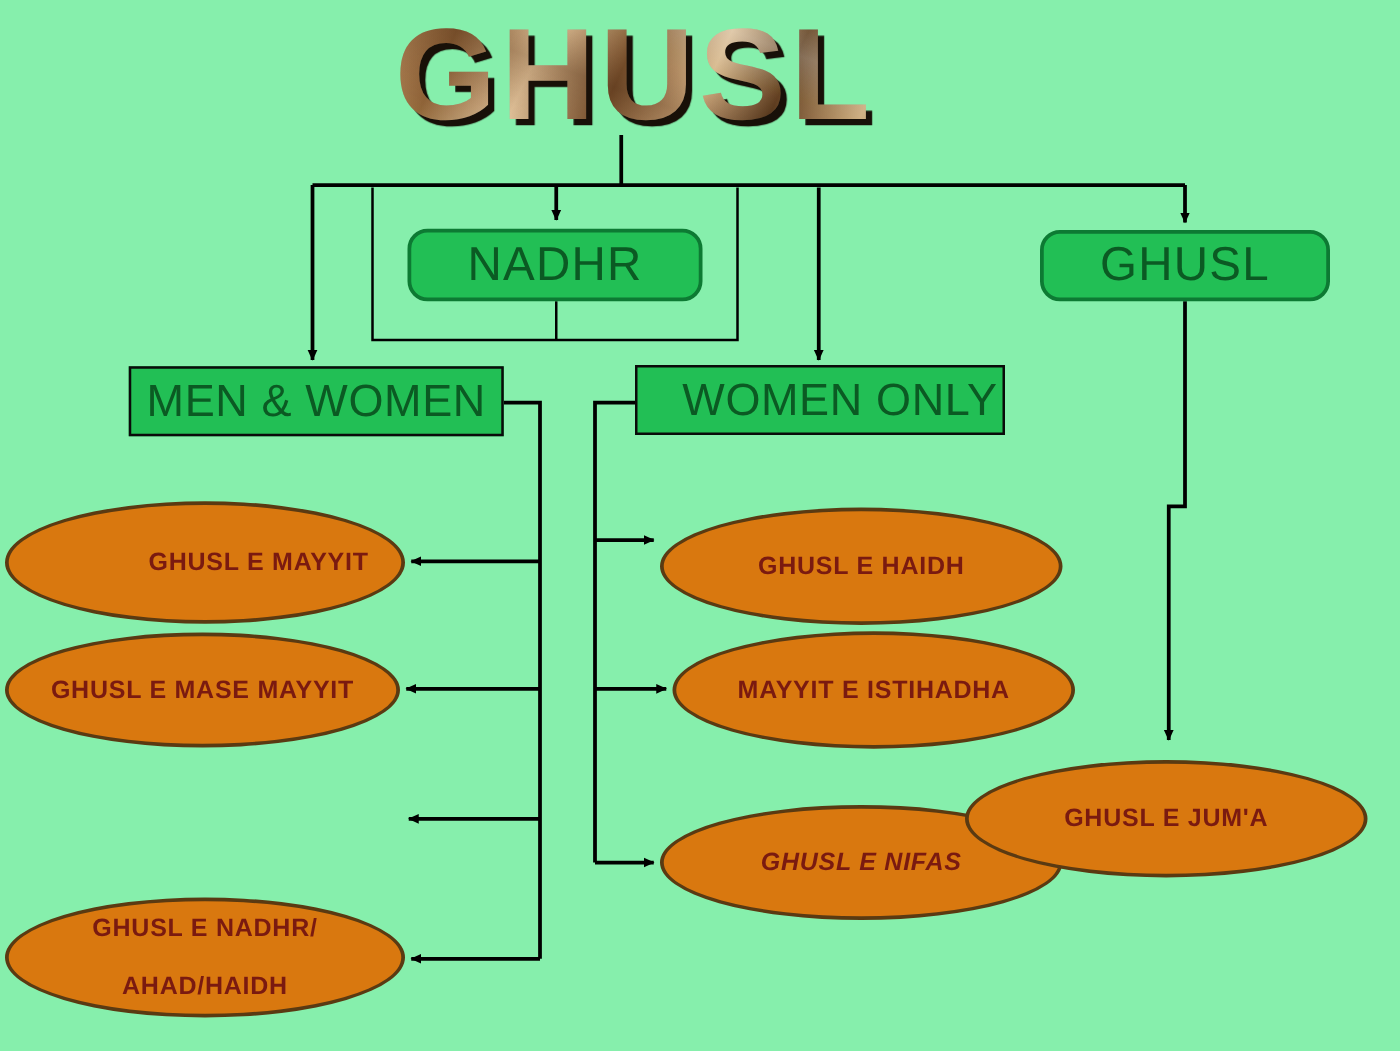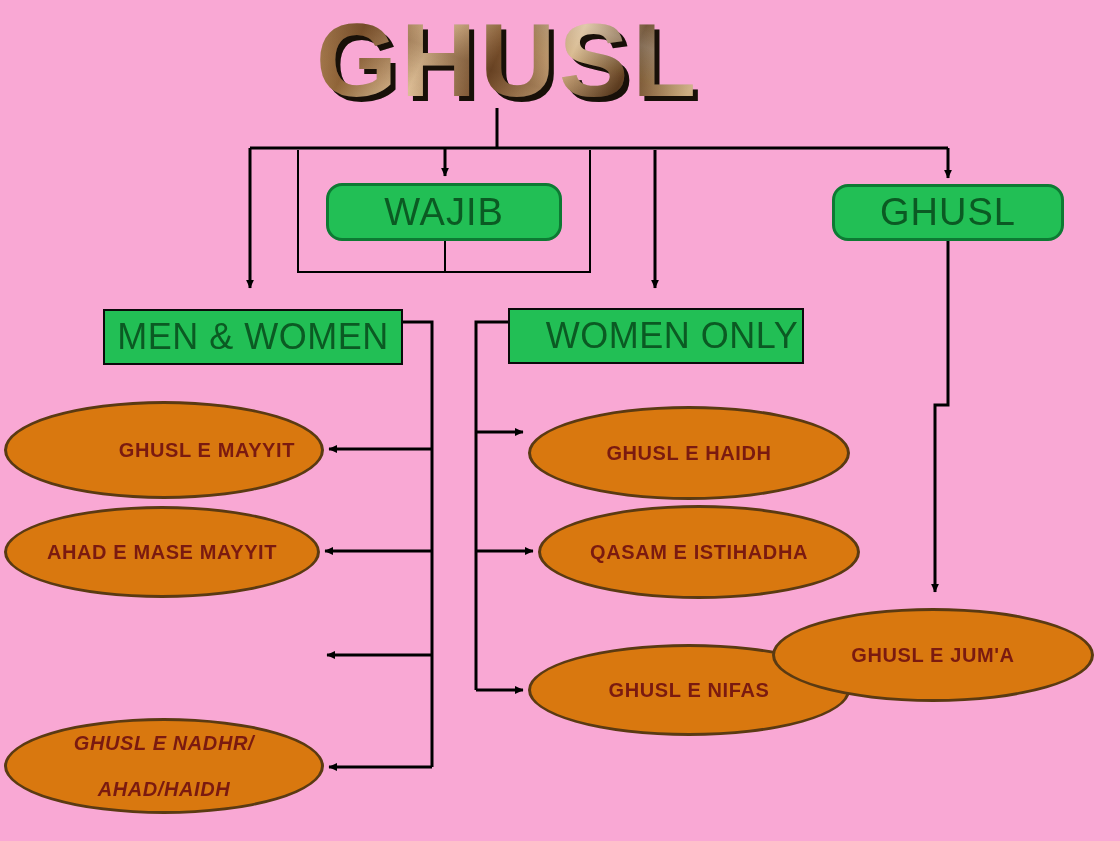--- a/index.html
+++ b/index.html
@@ -7,21 +7,21 @@
     padding: 0;
     background: #ffffff;
   }
   body {
     font-family: "Liberation Sans", sans-serif;
   }
   #canvas {
     position: relative;
     width: 1120px;
     height: 841px;
-    background: #f9a8d4;
+    background: #86efac;
     overflow: hidden;
   }
   #wires {
     position: absolute;
     left: 0;
     top: 0;
     width: 1120px;
     height: 841px;
     pointer-events: none;
   }
@@ -72,21 +72,20 @@
     border: 3px solid #0d7a33;
     border-radius: 16px;
     font-size: 38px;
     letter-spacing: 1px;
   }
   .gbox.square {
     border: 2px solid #0a0a0a;
     border-radius: 0;
     font-size: 36px;
     letter-spacing: 0.5px;
-    margin-top: 16px;
   }
 
   #box-wajib   { left: 326px; top: 183px; width: 236px; height: 58px; }
   #box-sunnat  { left: 832px; top: 184px; width: 232px; height: 57px; }
   #box-men     { left: 103px; top: 293px; width: 300px; height: 56px; }
   #box-women   { left: 508px; top: 292px; width: 296px; height: 56px; padding-left: 32px; }
 
   
 
   
@@ -104,24 +103,24 @@
     font-size: 20px;
     font-weight: bold;
     letter-spacing: 0.6px;
     line-height: 1.15;
   }
   .ell span { display: block; padding: 0 26px; }
 
   #ell-mayyit      { left: 4px;   top: 401px; width: 320px; height: 98px; justify-content: flex-end; }
   #ell-mase        { left: 4px;   top: 506px; width: 316px; height: 92px; }
   #ell-janabat     { left: 4px;   top: 608px; width: 318px; height: 94px; }
-  #ell-nadhr       { left: 4px;   top: 718px; width: 320px; height: 96px; font-style: italic; }
+  #ell-nadhr       { left: 4px;   top: 718px; width: 320px; height: 96px; }
   #ell-haidh       { left: 528px; top: 406px; width: 322px; height: 94px; }
   #ell-istihadha   { left: 538px; top: 505px; width: 322px; height: 94px; }
-  #ell-nifas       { left: 528px; top: 644px; width: 322px; height: 92px; }
+  #ell-nifas       { left: 528px; top: 644px; width: 322px; height: 92px; font-style: italic; }
   #ell-juma        { left: 772px; top: 608px; width: 322px; height: 94px; }
 </style>
 </head>
 <body>
 
 <div id="canvas">
 
   <svg id="wires" viewBox="0 0 1120 841" xmlns="http://www.w3.org/2000/svg">
     <defs>
       <marker id="ar" markerWidth="9" markerHeight="9" refX="8" refY="4.5" orient="auto" markerUnits="userSpaceOnUse">
@@ -155,57 +154,57 @@
       <path d="M476,551 L533,551" marker-end="url(#ar)"></path>
       <path d="M476,690 L523,690" marker-end="url(#ar)"></path>
 
       <path d="M948,241 L948,405 L935,405 L935,592" marker-end="url(#ar)"></path>
     </g>
   </svg>
 
   <div id="title">GHUSL</div>
 
   <div id="box-wajib" class="gbox rounded">
-    <span>WAJIB</span>
+    <span>NADHR</span>
   </div>
 
   <div id="box-sunnat" class="gbox rounded">
     <span>GHUSL</span>
   </div>
 
   <div id="box-men" class="gbox square">
     <span>MEN &amp; WOMEN</span>
   </div>
 
   <div id="box-women" class="gbox square">
     <span>WOMEN ONLY</span>
   </div>
 
   <div id="ell-mayyit" class="ell">
     <span>GHUSL E MAYYIT</span>
   </div>
 
   <div id="ell-mase" class="ell">
-    <span>AHAD E MASE MAYYIT</span>
+    <span>GHUSL E MASE MAYYIT</span>
   </div>
 
 
   <div id="ell-nadhr" class="ell">
     <span>
       <span>GHUSL E NADHR/</span><br>
       <span>AHAD/HAIDH</span>
     </span>
   </div>
 
   <div id="ell-haidh" class="ell">
     <span>GHUSL E HAIDH</span>
   </div>
 
   <div id="ell-istihadha" class="ell">
-    <span>QASAM E ISTIHADHA</span>
+    <span>MAYYIT E ISTIHADHA</span>
   </div>
 
   <div id="ell-nifas" class="ell">
     <span>GHUSL E NIFAS</span>
   </div>
 
   <div id="ell-juma" class="ell">
     <span>GHUSL E JUM'A</span>
   </div>
 

